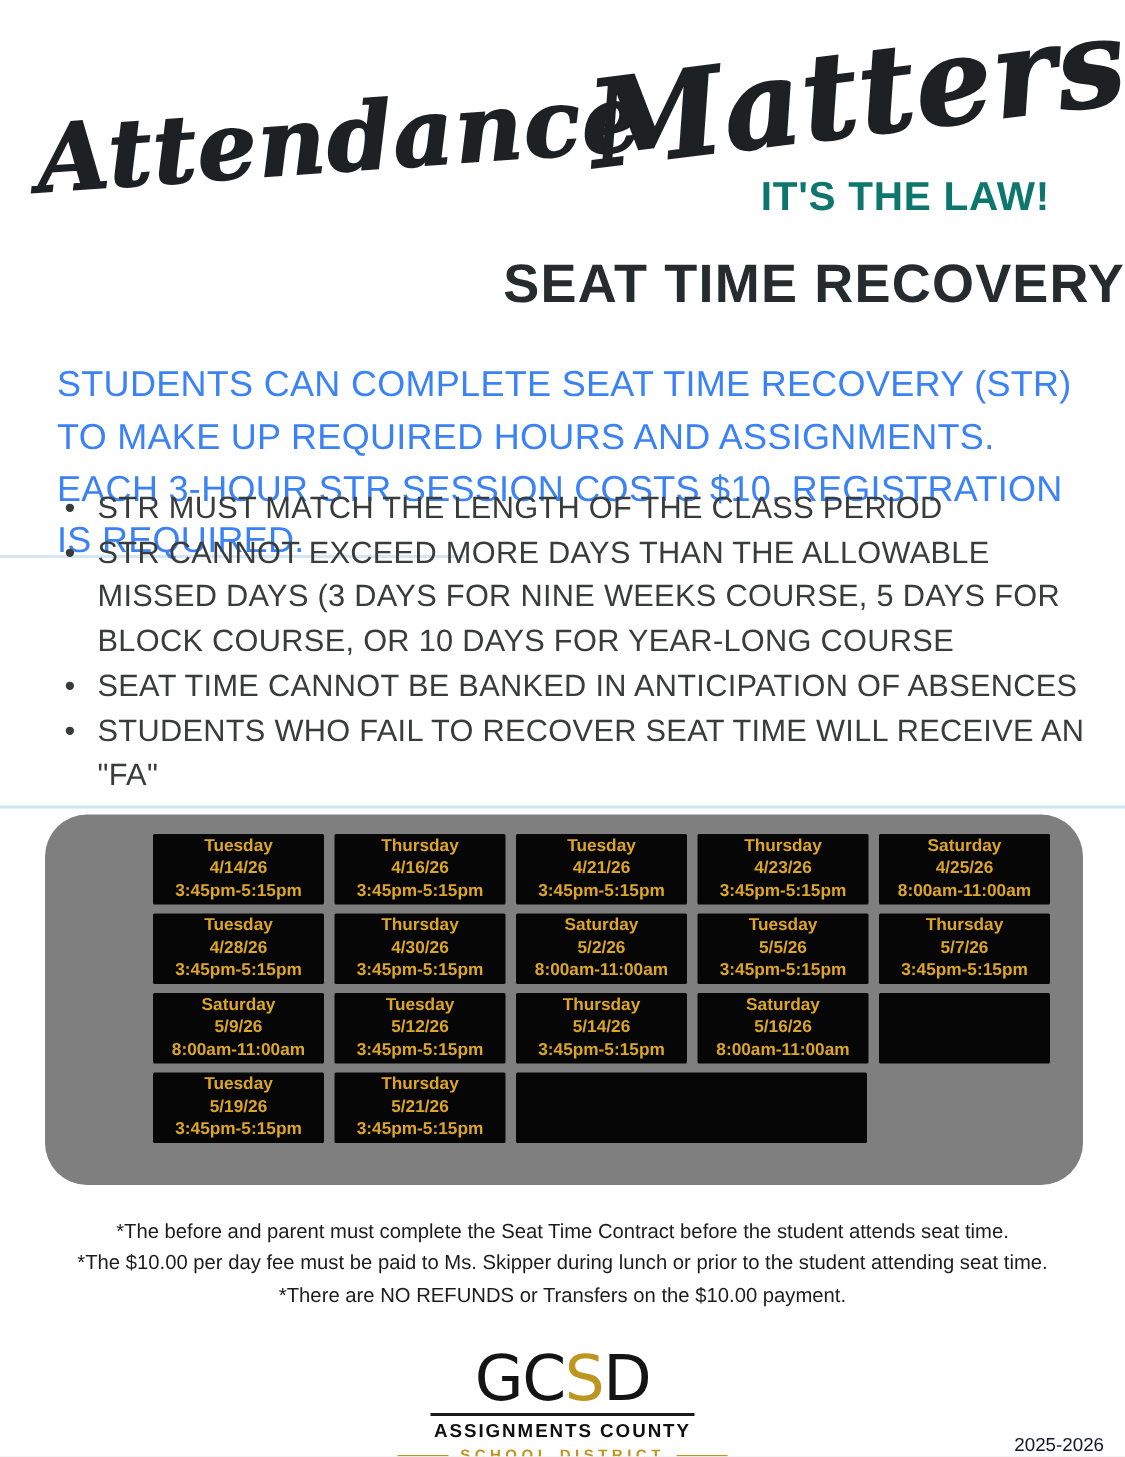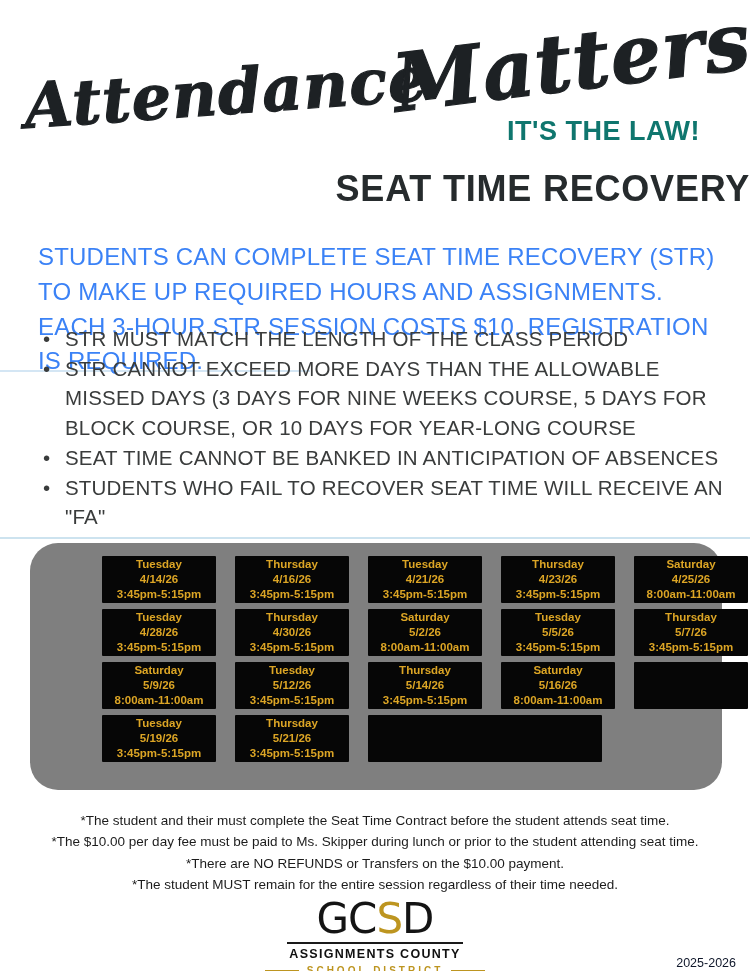--- a/index.html
+++ b/index.html
@@ -47,21 +47,21 @@
   .scan-line { position:absolute; height:2px; opacity:0.75; }
   .scan-line-1 { left:0; top:370px; width:310px; background:#c6def0; }
   .scan-line-2 { left:0; top:537px; width:750px; background:#bcd9ea; }
 
   
   .board {
     position:absolute; left:30px; top:543px; width:692px; height:247px;
     background:#7f7f7f; border-radius:28px;
   }
   .grid { position:absolute; left:72px; top:13px; }
-  .g-row { display:flex; gap:19px; margin-bottom:6px; }
+  .g-row { display:flex; gap:7px; margin-bottom:6px; }
   .cell {
     width:114px; height:47px; background:#060606;
     display:flex; flex-direction:column; align-items:center; justify-content:center;
     text-align:center; color:#dca525; font-weight:700;
     font-size:11.5px; line-height:1.32; border-radius:1px;
   }
   .cell.wide { width:234px; }
   .cell span { display:block; }
 
   
@@ -202,24 +202,23 @@
           <span>5/21/26</span>
           <span>3:45pm-5:15pm</span>
         </div>
         <div class="cell wide"></div>
       </div>
 
     </div>
   </div>
 
   <div class="footnotes">
-    <div>*The student and their must complete the Seat Time Contract before the student attends seat time.</div>
+    <div>*The before and parent must complete the Seat Time Contract before the student attends seat time.</div>
     <div>*The $10.00 per day fee must be paid to Ms. Skipper during lunch or prior to the student attending seat time.</div>
     <div>*There are NO REFUNDS or Transfers on the $10.00 payment.</div>
-    <div>*The student MUST remain for the entire session regardless of their time needed.</div>
   </div>
 
   <div class="logo">
     <div class="logo-letters"><span>GC</span><span class="l-gold">S</span><span>D</span></div>
     <div class="logo-rule"></div>
     <div class="logo-org">ASSIGNMENTS COUNTY</div>
     <div class="logo-sub">
       <span class="rule"></span>
       <span>SCHOOL DISTRICT</span>
       <span class="rule"></span>

